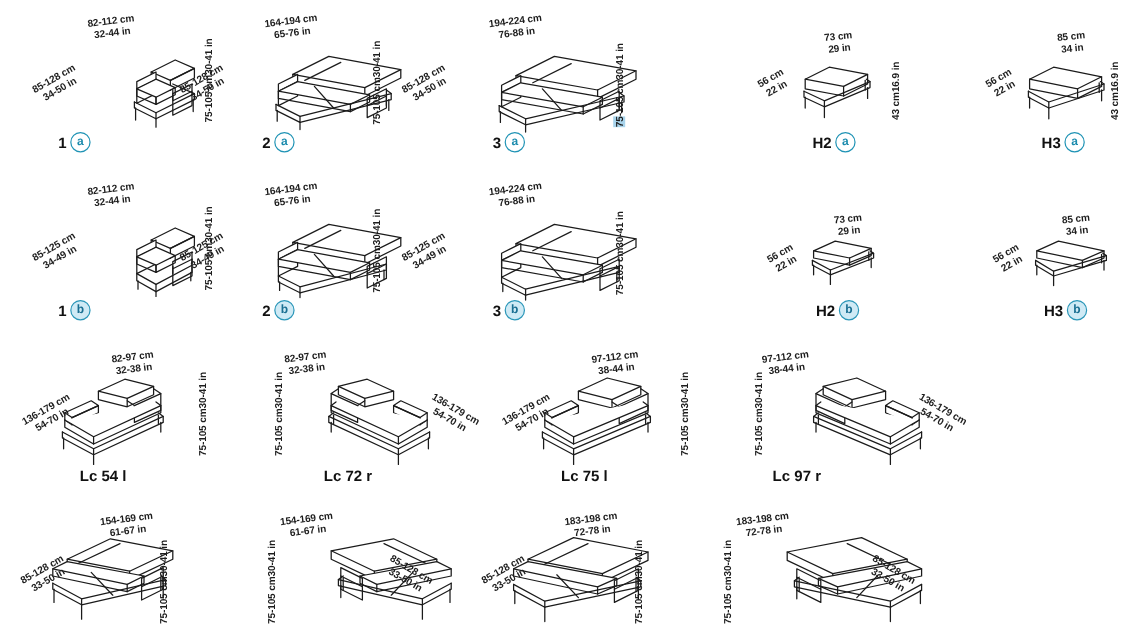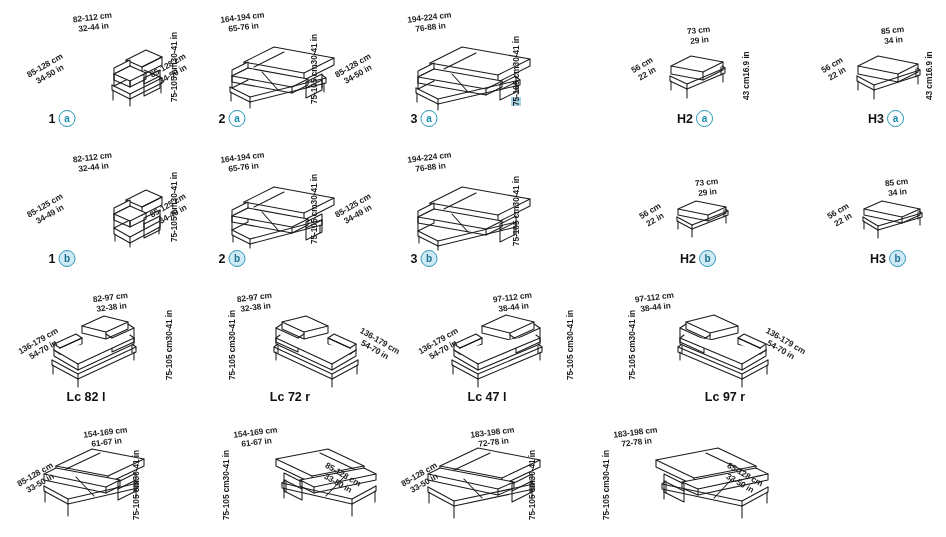--- a/index.html
+++ b/index.html
@@ -472,21 +472,21 @@
 </div>
 <div class="diag top" style="left:78px;top:293px;width:66px;">
   <span>82-97 cm</span><br>
   <span>32-38 in</span>
 </div>
 <div class="vstack" style="left:165px;top:380px;">
   <div class="col">30-41 in</div>
   <div class="col">75-105 cm</div>
 </div>
 <div class="caption" style="left:86px;top:390px;">
-  <span>Lc 82 l</span>
+  <span>Lc 54 l</span>
 </div>
 
 <div class="cell" style="left:258px;top:308px;">
   <svg width="110" height="82" viewBox="0 0 110 82">
     <g class="ln" transform="translate(110,0) scale(-1,1)">
       <path d="M40 18 L62 8 L86 14 L64 24 Z" class="fillw"></path>
       <path d="M40 18 L40 25 L64 31 L64 24"></path>
       <path d="M64 31 L86 21 L86 14"></path>
       <path d="M86 16 L92 20 L70 30 L64 26" class="t"></path>
       <path d="M92 20 L92 34 L70 44 L70 30"></path>
@@ -552,21 +552,21 @@
 </div>
 <div class="diag top" style="left:480px;top:293px;width:66px;">
   <span>97-112 cm</span><br>
   <span>38-44 in</span>
 </div>
 <div class="vstack" style="left:566px;top:380px;">
   <div class="col">30-41 in</div>
   <div class="col">75-105 cm</div>
 </div>
 <div class="caption" style="left:487px;top:390px;">
-  <span>Lc 47 l</span>
+  <span>Lc 75 l</span>
 </div>
 
 <div class="cell" style="left:660px;top:308px;">
   <svg width="118" height="82" viewBox="0 0 118 82">
     <g class="ln" transform="translate(118,0) scale(-1,1)">
       <path d="M40 18 L64 7 L92 14 L68 25 Z" class="fillw"></path>
       <path d="M40 18 L40 25 L68 32 L68 25"></path>
       <path d="M68 32 L92 21 L92 14"></path>
       <path d="M92 16 L98 20 L74 31 L68 27" class="t"></path>
       <path d="M98 20 L98 34 L74 45 L74 31"></path>
@@ -591,21 +591,21 @@
   <span>38-44 in</span>
 </div>
 <div class="diag dr" style="left:752px;top:318px;width:72px;">
   <span>136-179 cm</span><br>
   <span>54-70 in</span>
 </div>
 <div class="vstack" style="left:628px;top:380px;">
   <div class="col">30-41 in</div>
   <div class="col">75-105 cm</div>
 </div>
-<div class="caption" style="left:725px;top:390px;align-items:center;">
+<div class="caption" style="left:664px;top:390px;align-items:center;">
   <span>Lc 97 r</span>
 </div>
 
 <div class="cell" style="left:40px;top:442px;">
   <svg width="130" height="95" viewBox="0 0 130 95">
     <g class="ln">
       <path d="M16 24 L52 7 L104 17 L68 34 Z" class="fillw"></path>
       <path d="M16 24 L16 31 L68 41 L68 34"></path>
       <path d="M68 41 L104 24 L104 17"></path>
       <path d="M60 11 L24 28" class="t"></path>

